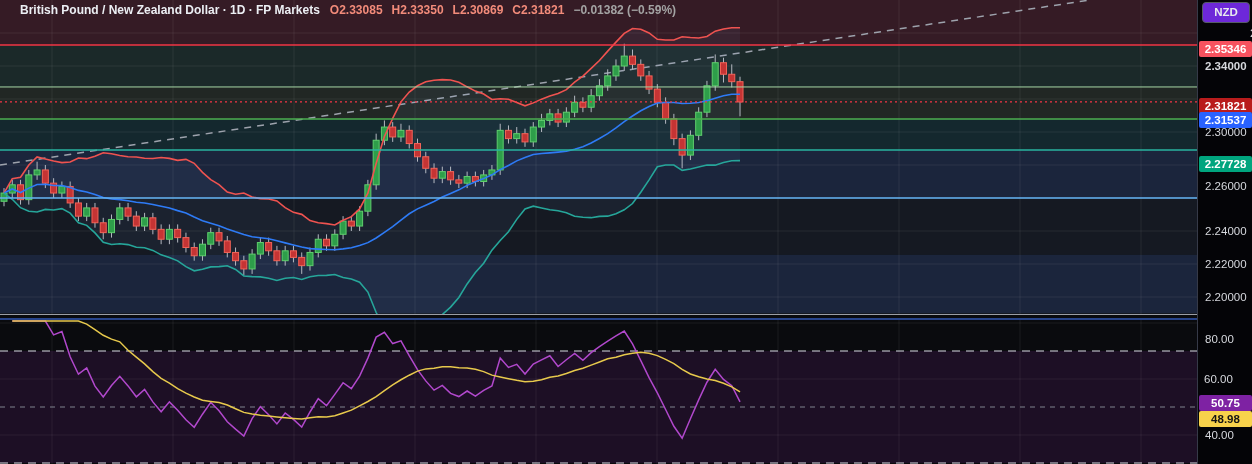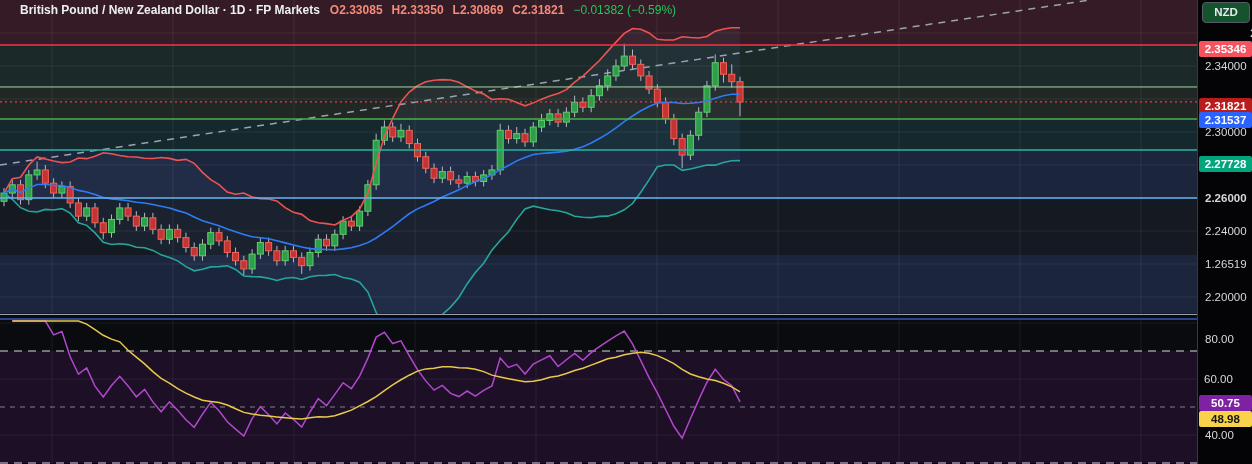--- a/index.html
+++ b/index.html
@@ -10,38 +10,38 @@
   #rsiSvg{top:320px;}
   .sep-gray{position:absolute;left:0;top:314px;width:1197px;height:1px;background:#9b9ea6;}
   .sep-blue{position:absolute;left:0;top:318px;width:1197px;height:2px;background:#27448c;}
   
   .legend{position:absolute;left:8px;white-space:nowrap;font-size:12px;line-height:14px;}
   .lg-row1{top:3px;}
   .lg-row2{top:19px;}
   .lg-rsi{top:324px;}
   .t-title{color:#eceff4;font-weight:700;margin-right:10px;padding-left:12px;}
   .ohlc{color:#f28b7a;font-weight:600;margin-right:9px;}
-  .chg{color:#22c55e;font-weight:400;}
+  .chg{color:#a3a3a3;font-weight:700;}
   .ind-label{color:#ced1da;margin-right:9px;}
   .v-basis{color:#3d6dff;font-weight:600;margin-right:9px;}
   .v-upper{color:#f23645;font-weight:600;margin-right:9px;}
   .v-lower{color:#00ab84;font-weight:600;}
   .rsi-val{color:#a557c1;font-weight:600;margin-right:9px;}
   .rsi-ma{color:#f6d34f;font-weight:700;margin-right:10px;}
   .empty{color:#c3c6ce;margin-right:14px;}
   .empty2{color:#c3c6ce;letter-spacing:8px;}
   
   .axis{position:absolute;left:1197px;top:0;width:55px;height:464px;background:#040407;
         border-left:1px solid #363a48;}
   .tick{position:absolute;left:0;width:100%;text-align:left;padding-left:7px;box-sizing:border-box;
         font-size:11.5px;color:#d6d8dd;height:14px;line-height:14px;}
   .chip{position:absolute;left:1px;right:1px;height:16px;line-height:16px;text-align:center;
         font-size:11.5px;font-weight:600;border-radius:2px;}
   .nzd{position:absolute;left:4px;top:2px;width:46px;height:19px;line-height:19px;text-align:center;
-       background:#14532d;border:1px solid #565b66;border-radius:4px;color:#e8eaee;
+       background:#6d28d9;border:1px solid #565b66;border-radius:4px;color:#e8eaee;
        font-size:11.5px;font-weight:700;cursor:pointer;}
 </style>
 </head>
 <body>
 
 <div class="app">
 
   <svg id="mainSvg" width="1197" height="314">
       <rect x="0" y="0" width="1197" height="314" fill="#151922"></rect>
       <rect x="0" y="-2.842170943040401e-14" width="1197" height="45.0449999999998" fill="rgba(224,45,58,0.16)"></rect>
@@ -288,25 +288,25 @@
 
   <div class="legend lg-row1">
     <span class="t-title">British Pound / New Zealand Dollar · 1D · FP Markets</span><span class="ohlc">O2.33085</span><span class="ohlc">H2.33350</span><span class="ohlc">L2.30869</span><span class="ohlc">C2.31821</span><span class="chg">−0.01382 (−0.59%)</span>
   </div>
 
 
 
   <div class="axis">
     <div class="nzd">NZD</div>
   <div class="tick" style="top: 26px; margin-left: 45px;">2.36000</div>
-      <div class="tick" style="top: 59px;">2.34000</div>
+      <div class="tick" style="top: 59px; font-weight: bold;">2.34000</div>
       <div class="tick" style="top: 125px;">2.30000</div>
-      <div class="tick" style="top: 191px; font-weight: bold;">2.26000</div>
+      <div class="tick" style="top: 179px;">2.26000</div>
       <div class="tick" style="top: 224px;">2.24000</div>
-      <div class="tick" style="top: 257px;">1.26519</div>
+      <div class="tick" style="top: 257px;">2.22000</div>
       <div class="tick" style="top: 290px;">2.20000</div>
       <div class="tick" style="top: 332px;">80.00</div>
       <div class="tick" style="top: 372px; padding-left: 6px;">60.00</div>
       <div class="tick" style="top: 428px;">40.00</div>
       <div class="chip" style="top: 41px; background: rgb(247, 82, 95); color: rgb(255, 255, 255);">2.35346</div>
       <div class="chip" style="top: 98px; background: #b91c1c; color: rgb(255, 255, 255);">2.31821</div>
       <div class="chip" style="top: 112px; background: rgb(41, 98, 255); color: rgb(255, 255, 255);">2.31537</div>
       <div class="chip" style="top: 156px; background: rgb(0, 165, 126); color: rgb(255, 255, 255);">2.27728</div>
       <div class="chip" style="top: 395px; background: rgb(126, 34, 163); color: rgb(255, 255, 255);">50.75</div>
       <div class="chip" style="top: 411px; background: rgb(248, 210, 75); color: rgb(20, 20, 20);">48.98</div>

